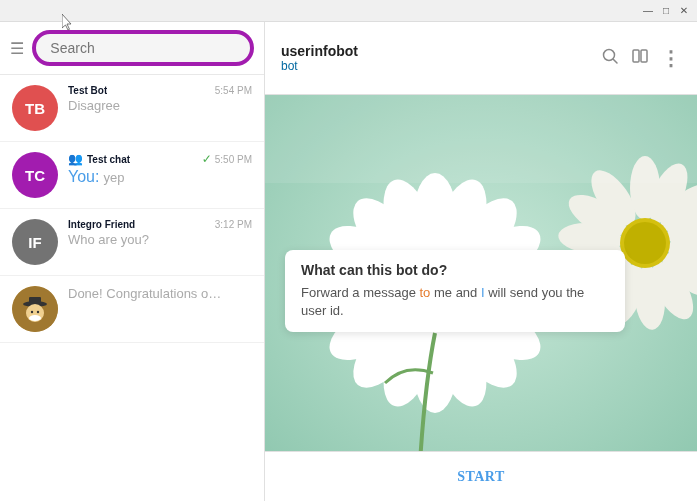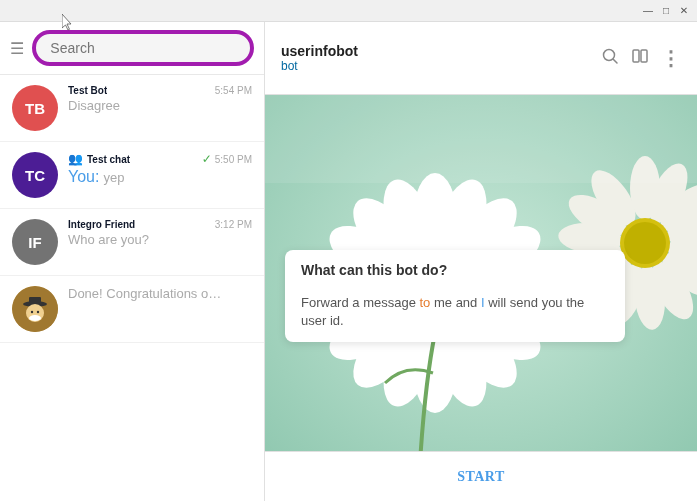--- a/index.html
+++ b/index.html
@@ -236,21 +236,21 @@
       background: #fff;
       border-radius: 8px;
       padding: 12px 16px;
       max-width: 340px;
       box-shadow: 0 2px 8px rgba(0,0,0,0.12);
     }
     .bubble-title {
       font-size: 14px;
       font-weight: 600;
       color: #333;
-      margin-bottom: 16px;
+      margin-bottom: 6px;
     }
     .bubble-body {
       font-size: 13px;
       color: #555;
       line-height: 1.4;
     }
     .bubble-body .highlight-to {
       color: #e57c2e;
     }
     .bubble-body .highlight-i {
@@ -323,21 +323,21 @@
             <span class="chat-name">Test Bot</span>
             <span class="chat-time">5:54 PM</span>
           </div>
           <div class="chat-preview">
             <span class="chat-preview-text">Disagree</span>
           </div>
         </div>
       </div>
 
       <div class="chat-item">
-        <div class="avatar" style="background:#4c1d95;">
+        <div class="avatar" style="background:#a21caf;">
           <span>TC</span>
         </div>
         <div class="chat-info">
           <div class="chat-top">
             <div class="chat-name-with-icon">
               <span style="font-size:12px;color:#aaa;">👥</span>
               <span class="chat-name">Test chat</span>
             </div>
             <div style="display:flex;align-items:center;gap:3px;">
               <span class="check-icon">✓</span>

